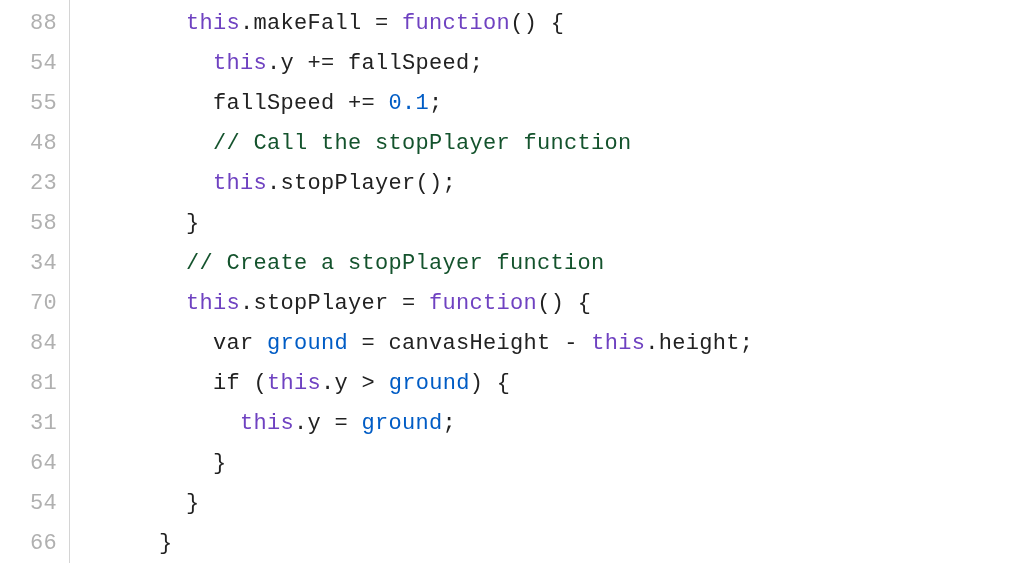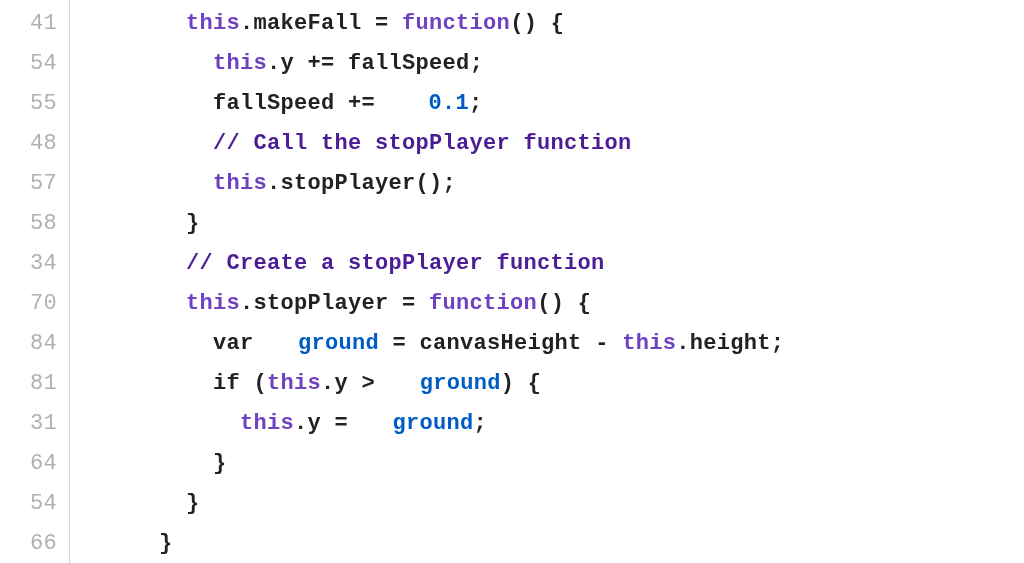--- a/index.html
+++ b/index.html
@@ -26,43 +26,42 @@
     }
     .gutter-line {
       display: block;
     }
     .code {
       padding: 4px 0 4px 8px;
       white-space: pre;
     }
     .code-line {
       display: block;
-      font-weight: bold;
     }
     .kw-var { color: #222222; }
     .kw-this { color: #6f42c1; }
     .kw-function { color: #6f42c1; }
     .kw-if { color: #222222; }
     .prop { color: #222222; }
-    .ident { color: #005cc5; margin-left: 31px; }
+    .ident { color: #005cc5; }
     .paren { color: #222222; }
     .op { color: #222222; }
-    .num { color: #005cc5; margin-left: 40px; }
-    .comment { color: #4c1d95; margin-top: 15px; }
+    .num { color: #005cc5; }
+    .comment { color: #14532d; margin-top: 15px; }
     .punct { color: #222222; }
   </style>
 </head>
 <body>
 
 <div class="gutter" id="gutter">
-    <span class="gutter-line">41</span>
+    <span class="gutter-line">88</span>
     <span class="gutter-line">54</span>
     <span class="gutter-line">55</span>
     <span class="gutter-line">48</span>
-    <span class="gutter-line">57</span>
+    <span class="gutter-line">23</span>
     <span class="gutter-line">58</span>
     <span class="gutter-line">34</span>
     <span class="gutter-line">70</span>
     <span class="gutter-line">84</span>
     <span class="gutter-line">81</span>
     <span class="gutter-line">31</span>
     <span class="gutter-line">64</span>
     <span class="gutter-line">54</span>
     <span class="gutter-line">66</span>
   </div>

